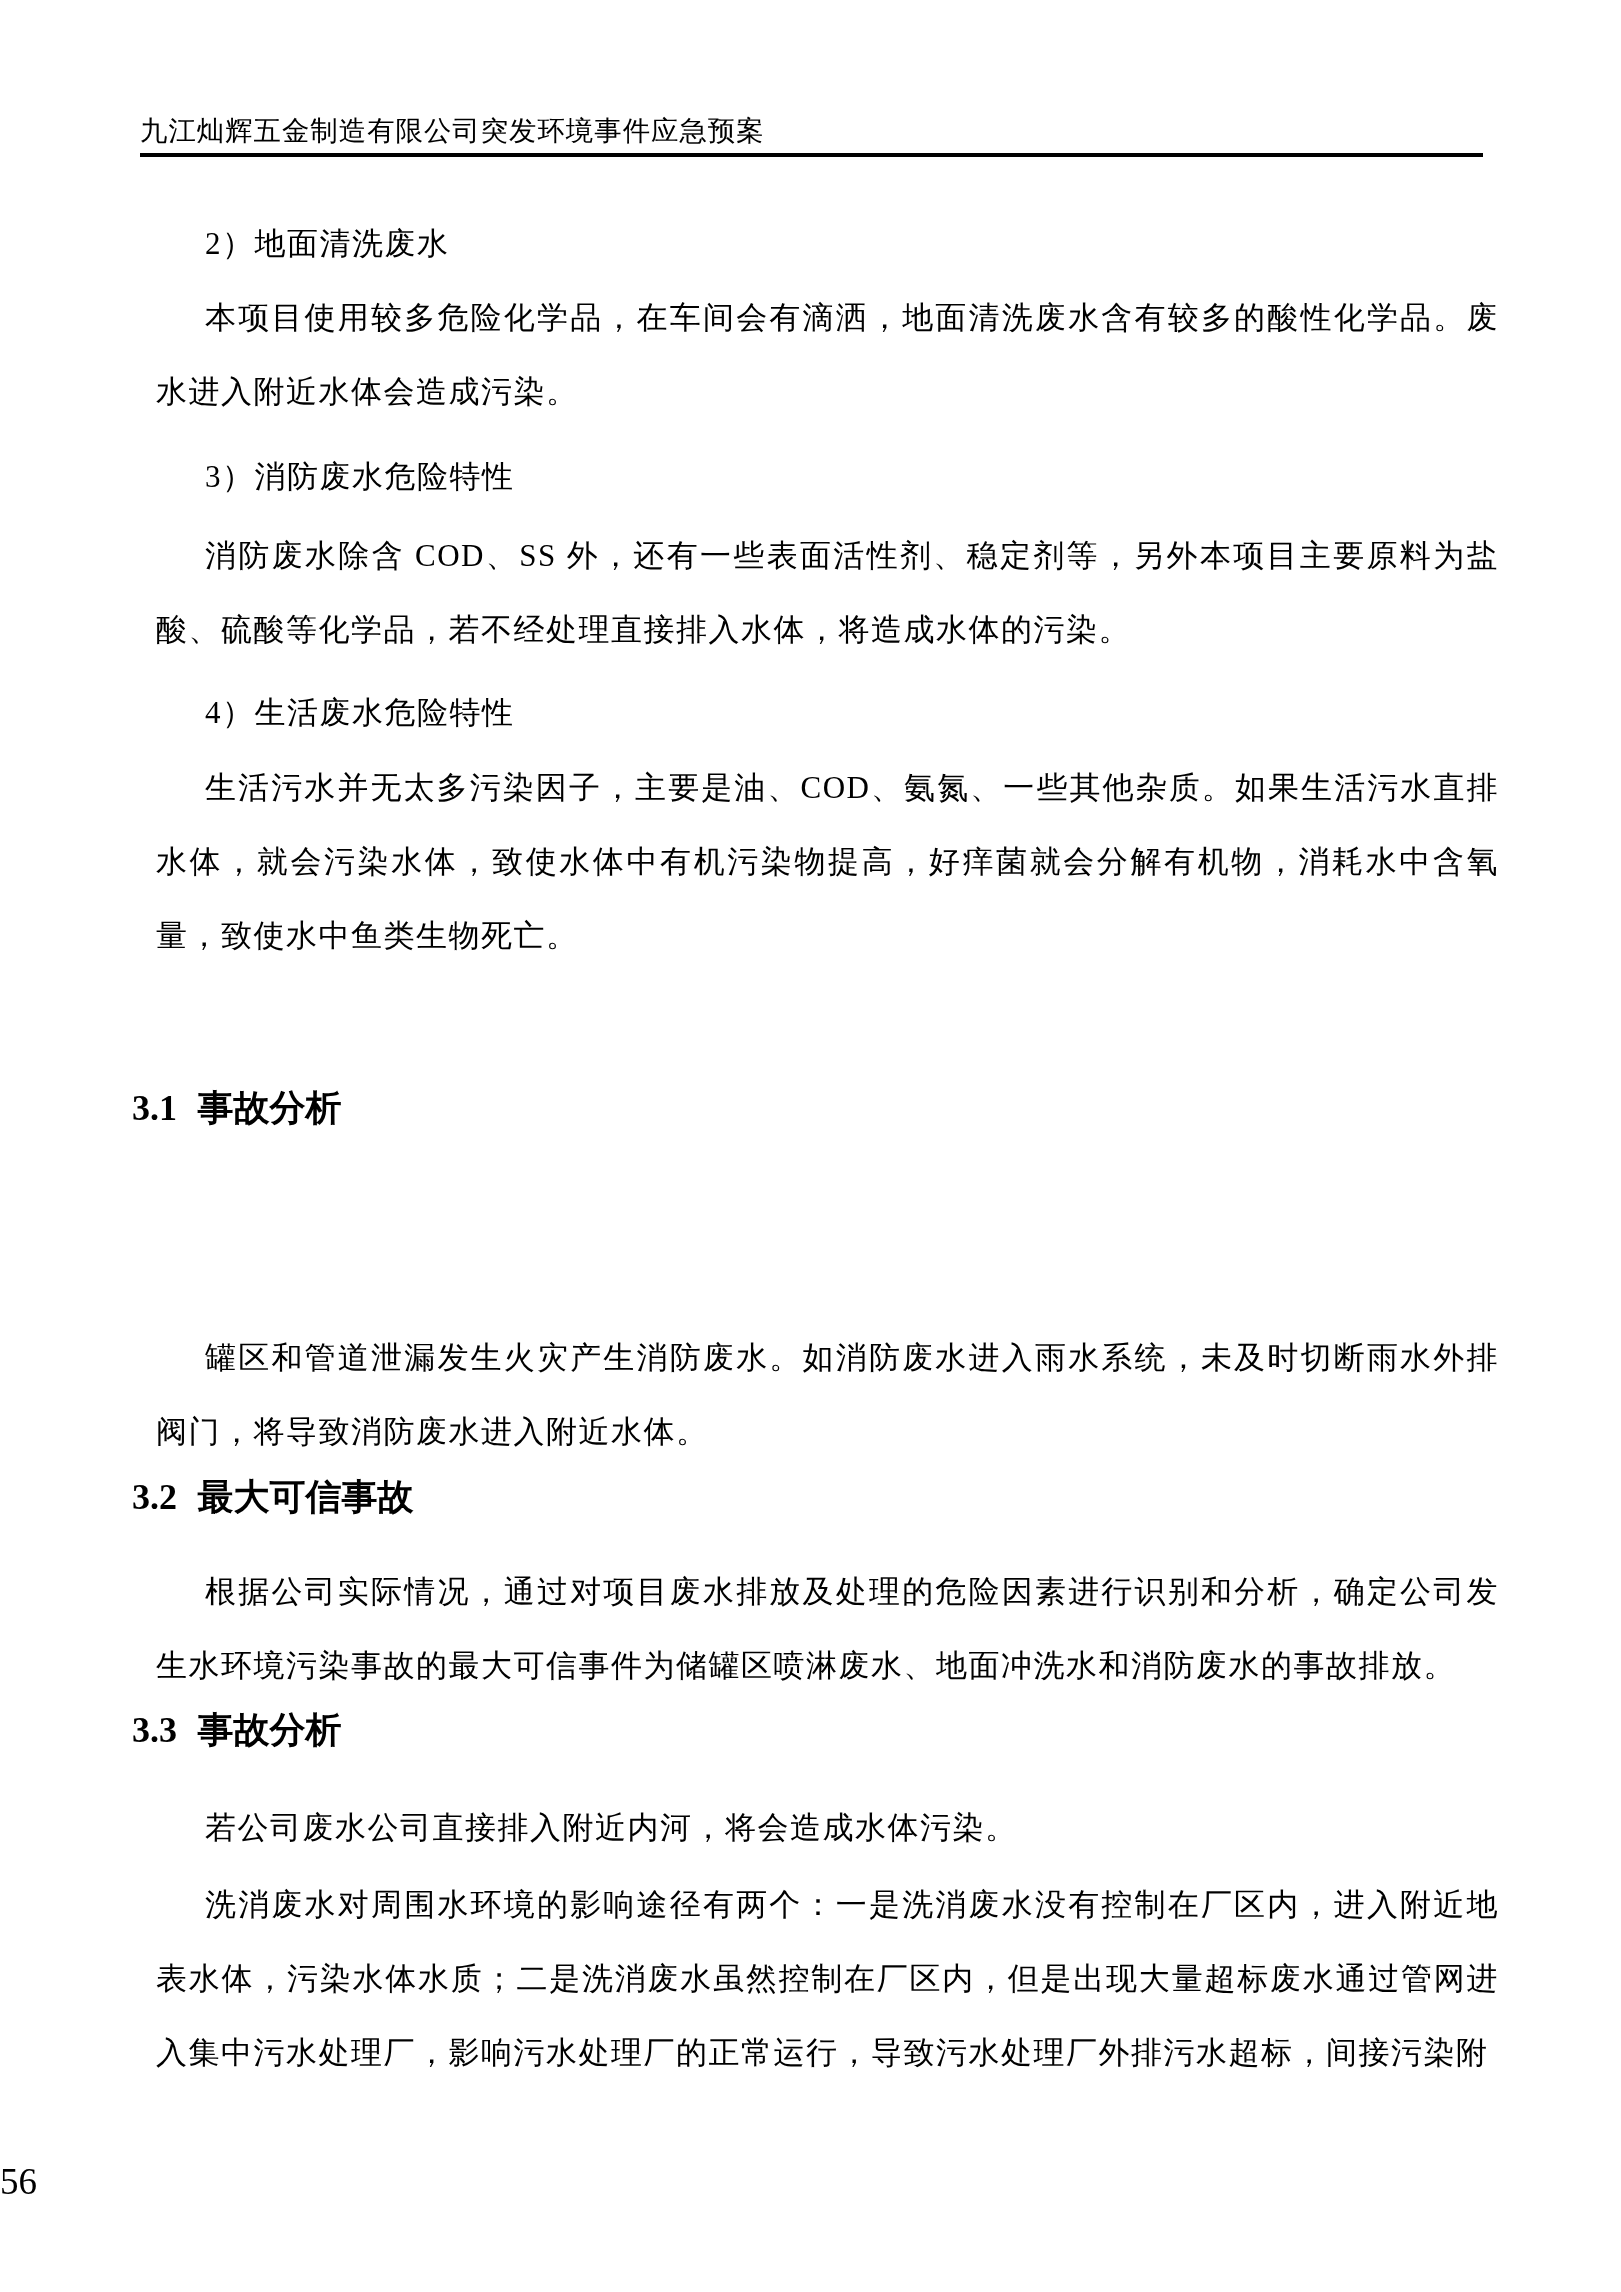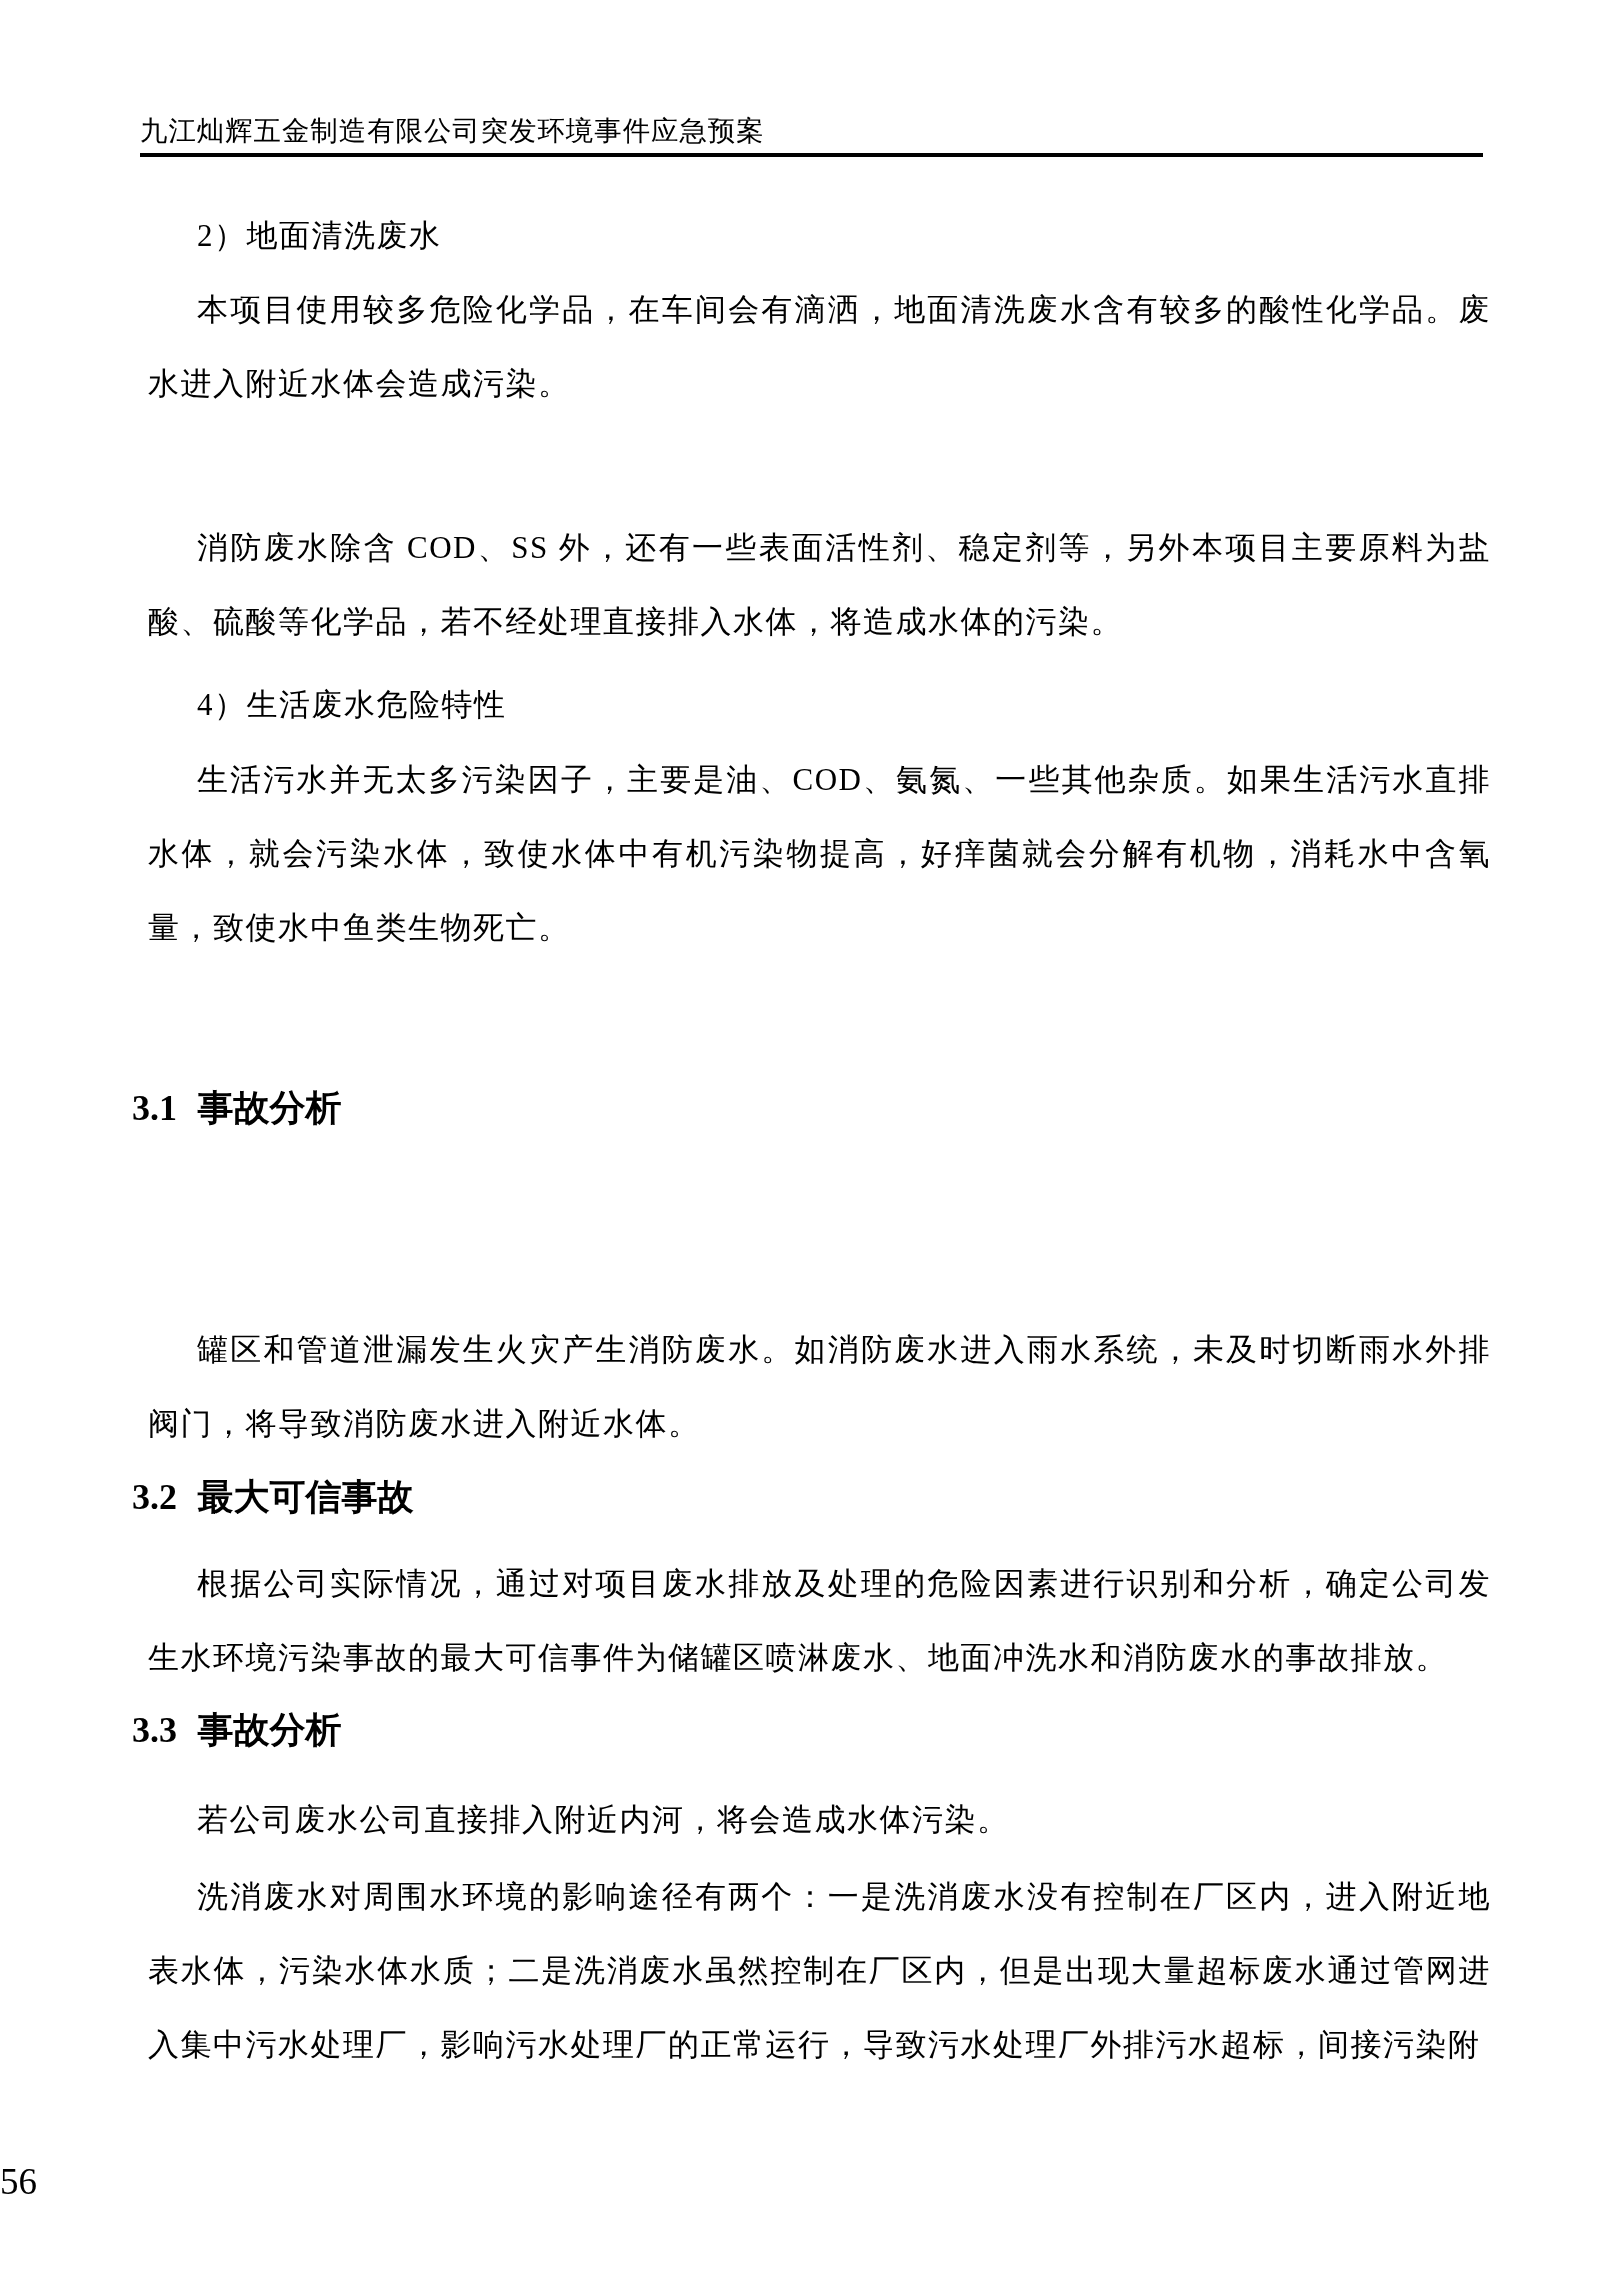--- a/index.html
+++ b/index.html
@@ -28,21 +28,21 @@
     background: #000000;
   }
   .body-text {
     position: absolute;
     left: 140px; width: 1343px;
     font-size: 31px;
     line-height: 74px;
     letter-spacing: 1.5px;
     text-align: justify;
     text-indent: 49px;
-    margin: 8px;
+    margin: 16px;
   }
   .h1 {
     position: absolute;
     left: 132px; width: 1351px;
     font-size: 43px;
     font-weight: bold;
     line-height: 59px;
     margin: 0;
     white-space: nowrap;
   }
@@ -67,20 +67,21 @@
 </head>
 <body>
 
 <div class="page">
 
   <div class="doc-header">九江灿辉五金制造有限公司突发环境事件应急预案</div>
   <div class="header-rule"></div>
 
   <p class="body-text" style="top:191px">2）地面清洗废水</p>
   <p class="body-text" style="top:265px">本项目使用较多危险化学品，在车间会有滴洒，地面清洗废水含有较多的酸性化学品。废水进入附近水体会造成污染。</p>
+  <p class="body-text" style="top:424px">3）消防废水危险特性</p>
   <p class="body-text" style="top:503px">消防废水除含 COD、SS 外，还有一些表面活性剂、稳定剂等，另外本项目主要原料为盐酸、硫酸等化学品，若不经处理直接排入水体，将造成水体的污染。</p>
   <p class="body-text" style="top:660px">4）生活废水危险特性</p>
   <p class="body-text" style="top:735px">生活污水并无太多污染因子，主要是油、COD、氨氮、一些其他杂质。如果生活污水直排水体，就会污染水体，致使水体中有机污染物提高，好痒菌就会分解有机物，消耗水中含氧量，致使水中鱼类生物死亡。</p>
 
 
   <h2 class="h2" style="top:1081px"><span class="heading-number">3.1</span><span>事故分析</span></h2>
 
   <p class="body-text" style="top:1305px">罐区和管道泄漏发生火灾产生消防废水。如消防废水进入雨水系统，未及时切断雨水外排阀门，将导致消防废水进入附近水体。</p>
 
   <h2 class="h2" style="top:1470px"><span class="heading-number">3.2</span><span>最大可信事故</span></h2>

